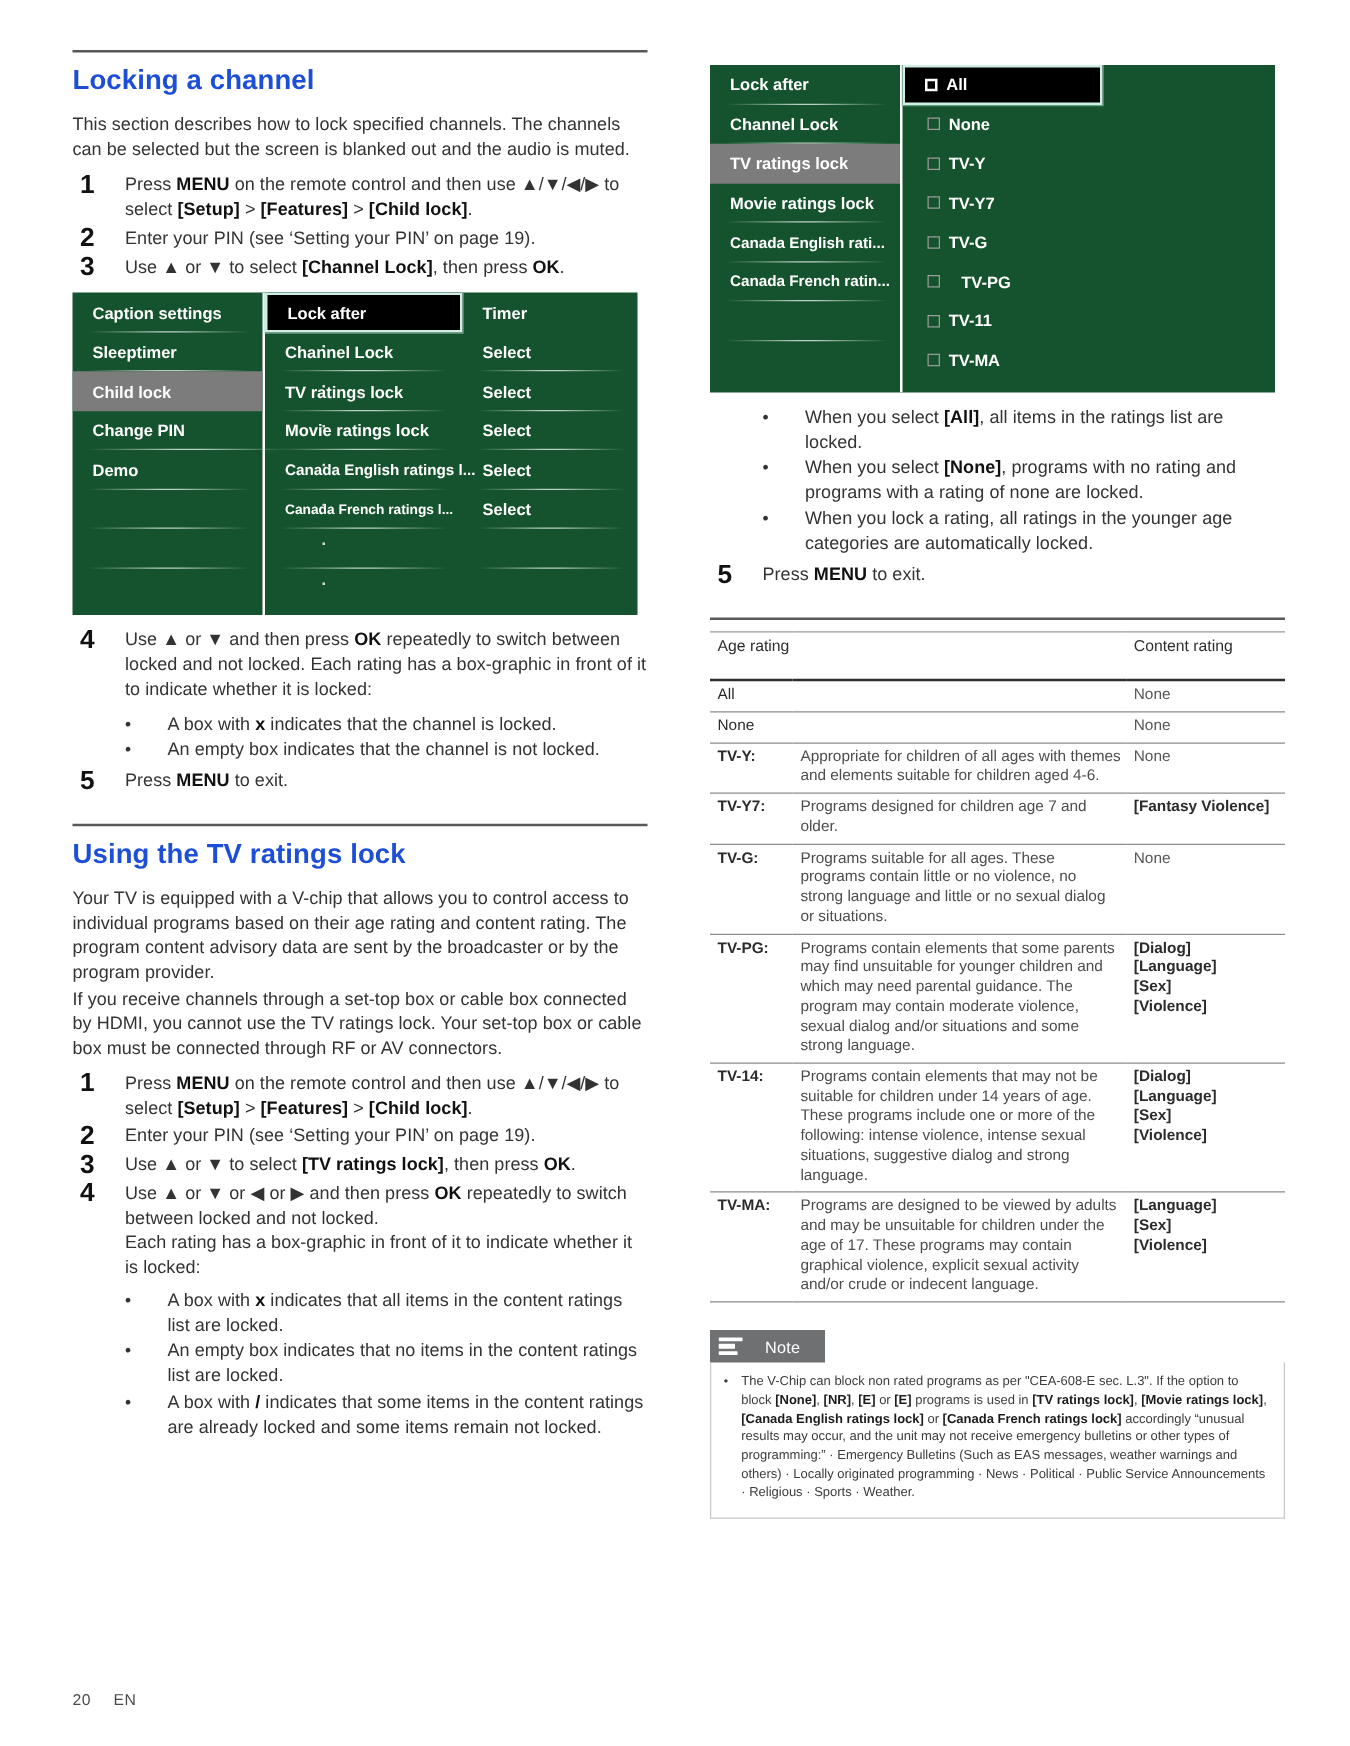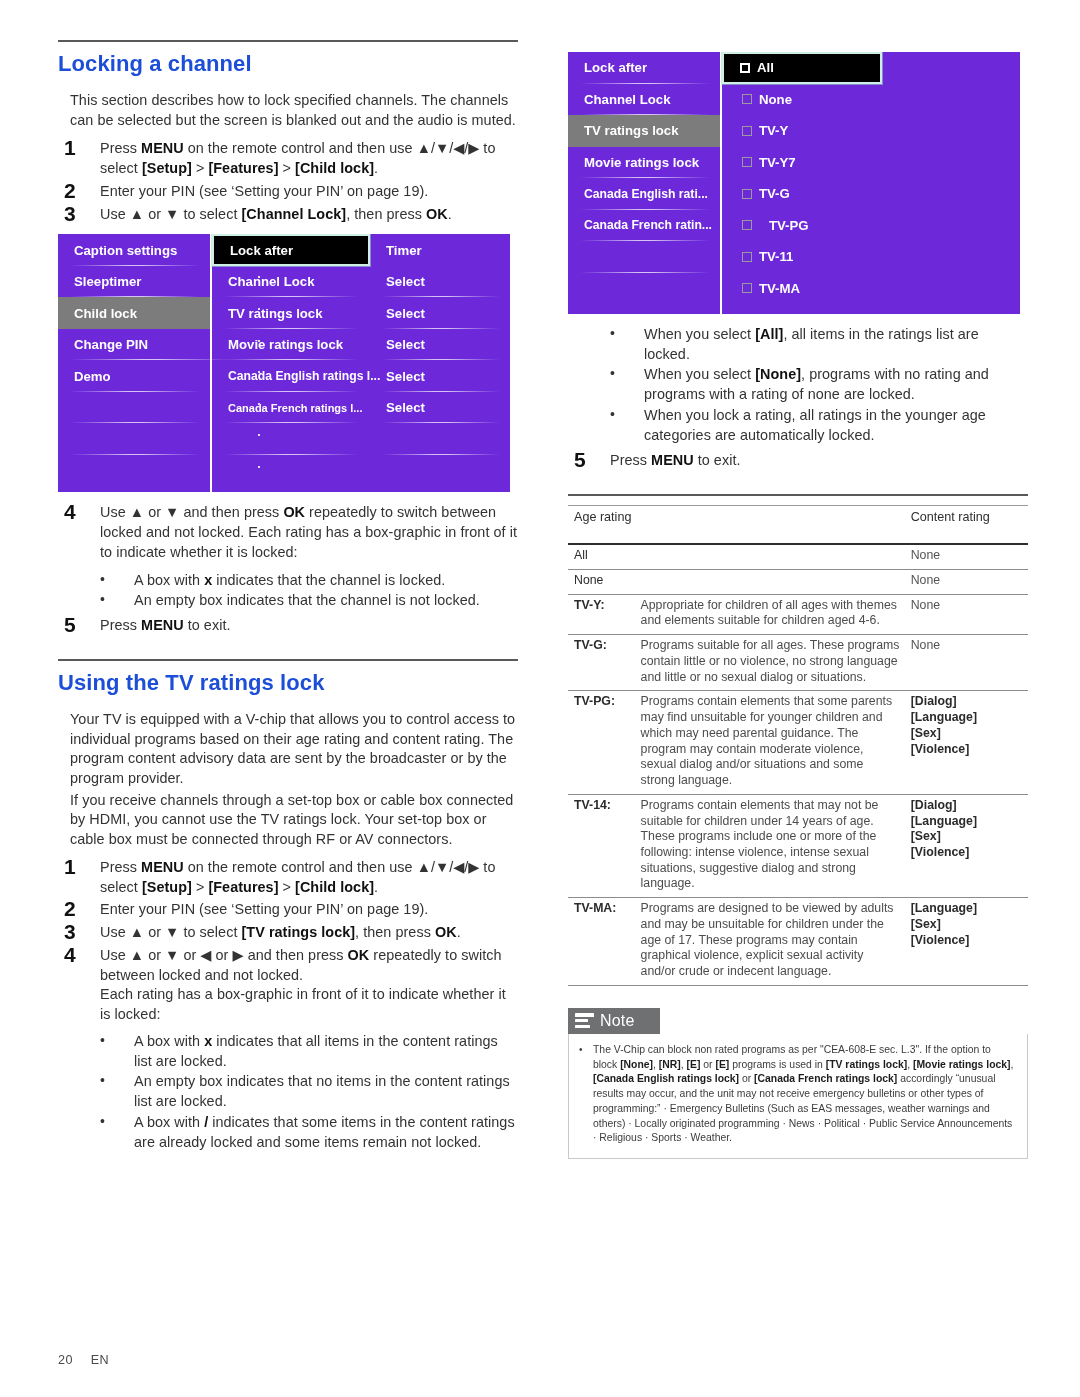--- a/index.html
+++ b/index.html
@@ -18,41 +18,41 @@
   .col-left{left:58px;}
   .col-right{left:568px;top:52px;}
 
   
   .rule-top{border-top:2px solid #58595b;margin-bottom:9px;}
   h2.sec{
     font-size:22px;font-weight:700;letter-spacing:.1px;
     margin:0 0 14px 0;color:#1d4ed8;
   }
   p.body{
-    font-size:14.4px;line-height:1.37;margin:0 0 2px 12px;color:#333;
+    font-size:14.4px;line-height:1.37;margin:0 0 2px 0;color:#333;
     letter-spacing:.05px;
   }
 
   
   .step{position:relative;padding-left:42px;margin:1px 0 3px 0;}
   .step .num{
     position:absolute;left:6px;top:-4px;
     font-size:21px;font-weight:700;color:#111;line-height:1.25;
   }
   .step .txt{font-size:14.4px;line-height:1.37;color:#333;letter-spacing:.05px;}
   .b{font-weight:700;color:#111;}
 
   
   .bul{position:relative;padding-left:76px;margin:1px 0;}
   .bul .dot{position:absolute;left:42px;top:0px;font-size:14px;color:#333;}
   .bul .txt{font-size:14.4px;line-height:1.37;color:#333;letter-spacing:.05px;}
 
   
   .osd{
-    background:#6d28d9;position:relative;
+    background:#14532d;position:relative;
     font-family:"Liberation Sans", sans-serif;
     color:#fff;overflow:hidden;
   }
   .osd .divider-v{
     position:absolute;top:0;bottom:0;width:2px;background:#ffffff;
   }
   .osd-col{position:absolute;top:0;}
   .osd-row{
     position:relative;height:31.5px;
     display:flex;align-items:center;
@@ -108,21 +108,21 @@
   .note-head{
     display:flex;align-items:center;height:26px;
     background:#6e7072;width:92px;padding-left:7px;box-sizing:border-box;
     position:relative;
   }
   .note-ico{width:19px;height:15px;position:relative;flex:0 0 auto;margin-right:6px;}
   .note-ico i{position:absolute;left:0;background:#fff;display:block;border-radius:.5px;}
   .note-ico i:nth-child(1){top:0;height:3.2px;width:19px;}
   .note-ico i:nth-child(2){top:5.8px;height:3.2px;width:13px;}
   .note-ico i:nth-child(3){top:11.6px;height:3.2px;width:15px;}
-  .note-label{font-size:16px;color:#ffffff;letter-spacing:.2px;}
+  .note-label{font-size:13px;color:#ffffff;letter-spacing:.2px;margin-left:12px;}
   .note-body{
     border:1px solid #c9c9c9;border-top:none;
     padding:9px 10px 12px 10px;
     font-size:10.4px;line-height:1.42;color:#3c3c3c;
     position:relative;min-height:112px;box-sizing:border-box;
   }
   .note-body .dot{position:absolute;left:10px;top:9px;font-size:10px;}
   .note-body .ntxt{display:block;padding-left:14px;}
   .note-body .nb{font-weight:700;color:#1c1c1c;}
 
@@ -443,20 +443,27 @@
           <td class="desc"></td>
           <td class="content none">
               <div>None</div>
             </td>
         </tr>
         <tr>
           <td class="age">TV-Y:</td>
           <td class="desc">Appropriate for children of all ages with themes and elements suitable for children aged 4-6.</td>
           <td class="content none">
               <div>None</div>
+            </td>
+        </tr>
+        <tr>
+          <td class="age">TV-Y7:</td>
+          <td class="desc">Programs designed for children age 7 and older.</td>
+          <td class="content">
+              <div>[Fantasy Violence]</div>
             </td>
         </tr>
         <tr>
           <td class="age">TV-G:</td>
           <td class="desc">Programs suitable for all ages. These programs contain little or no violence, no strong language and little or no sexual dialog or situations.</td>
           <td class="content none">
               <div>None</div>
             </td>
         </tr>
         <tr>

